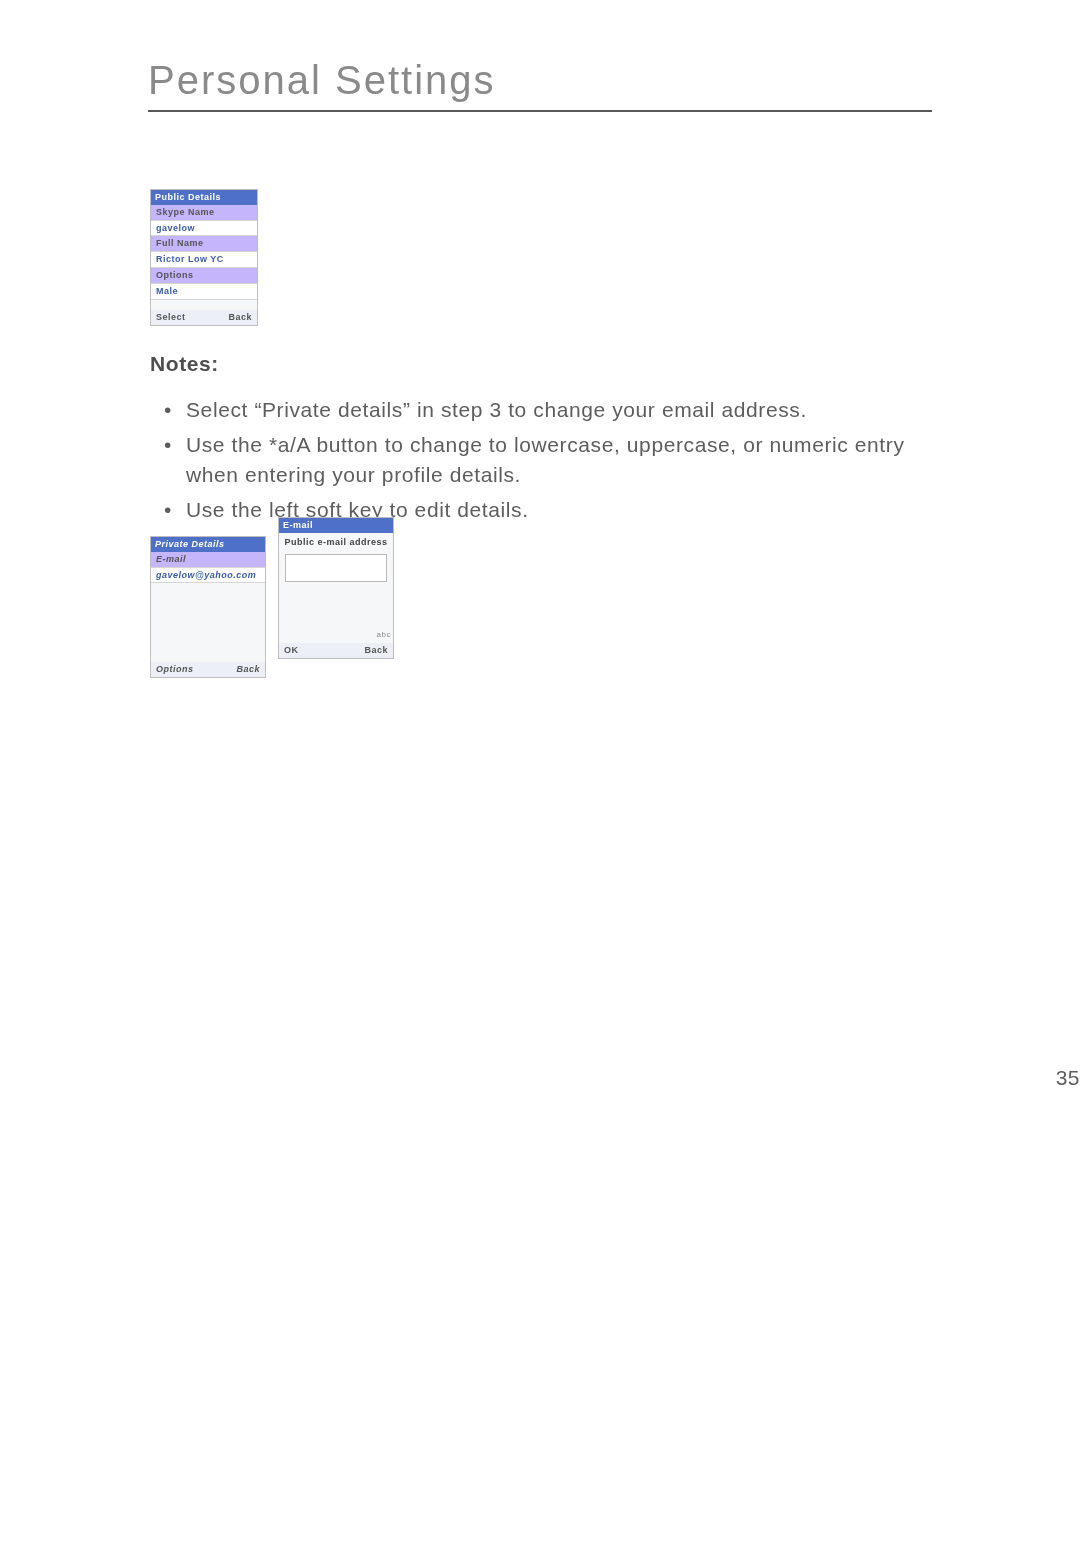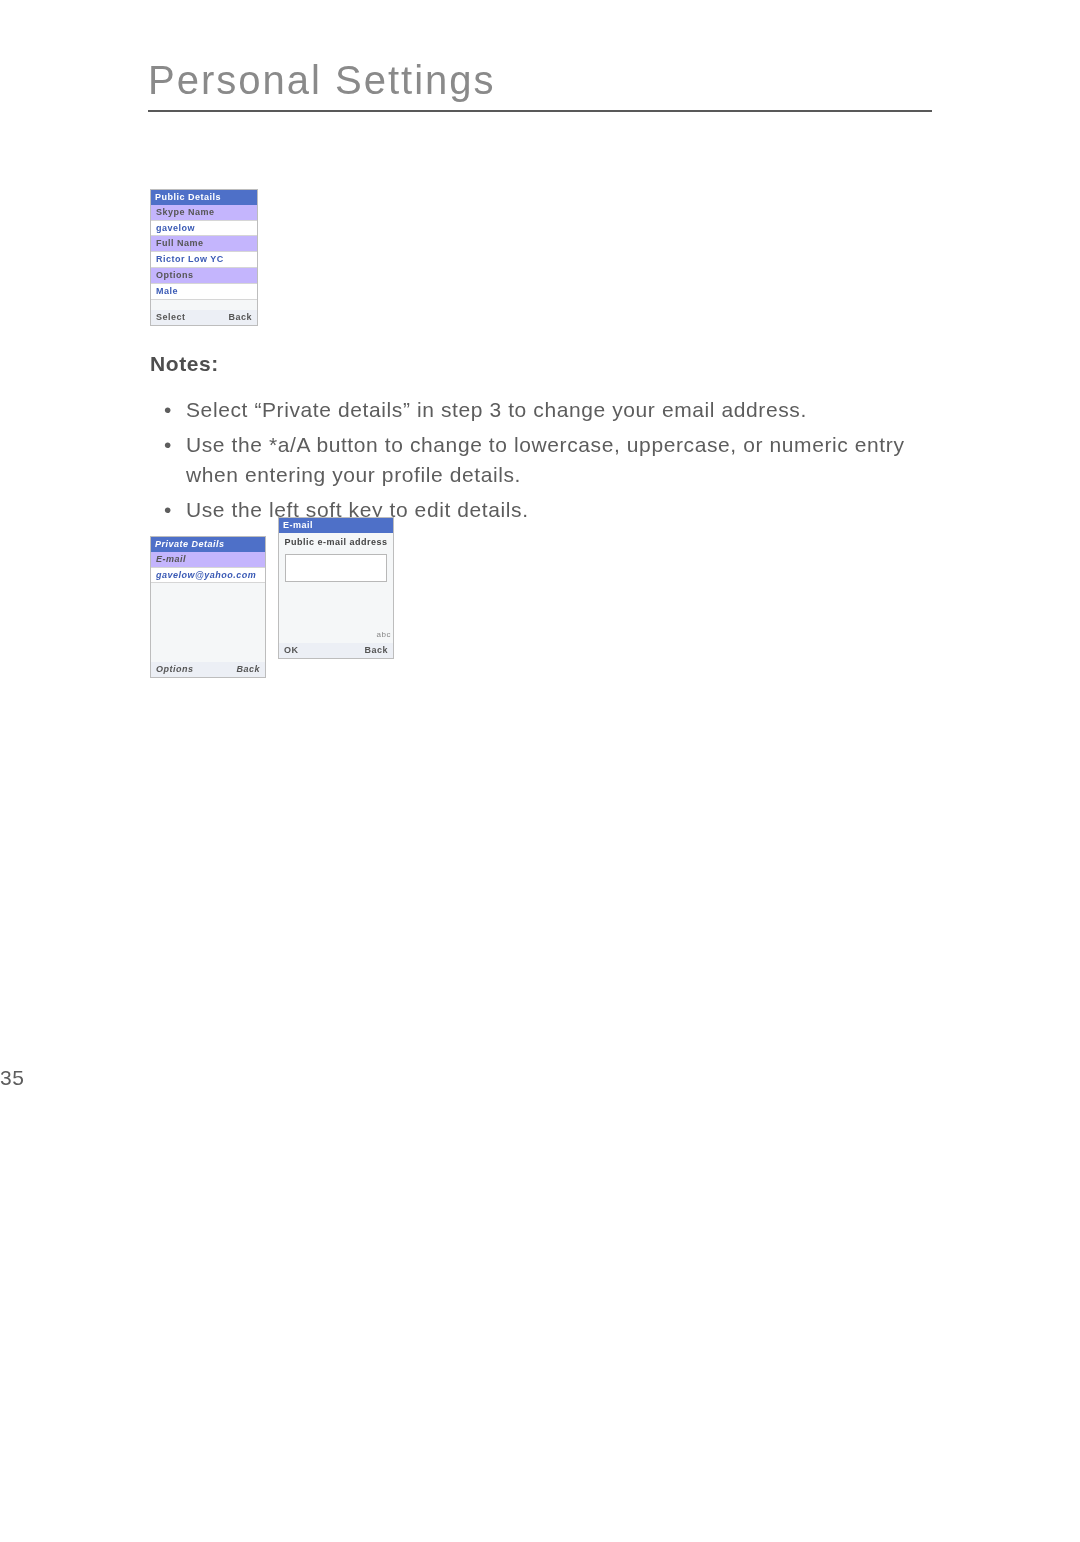--- a/index.html
+++ b/index.html
@@ -159,21 +159,21 @@
     position: absolute;
     left: 0;
     top: 0;
   }
 
   .page-number {
     position: absolute;
     left: 0;
     right: 0;
     bottom: 44px;
-    text-align: left;
+    text-align: right;
     font-size: 21px;
     color: #5d5d5d;
   }
 </style>
 </head>
 <body>
 
 <div class="page">
 
   <div class="title">Personal Settings</div>

